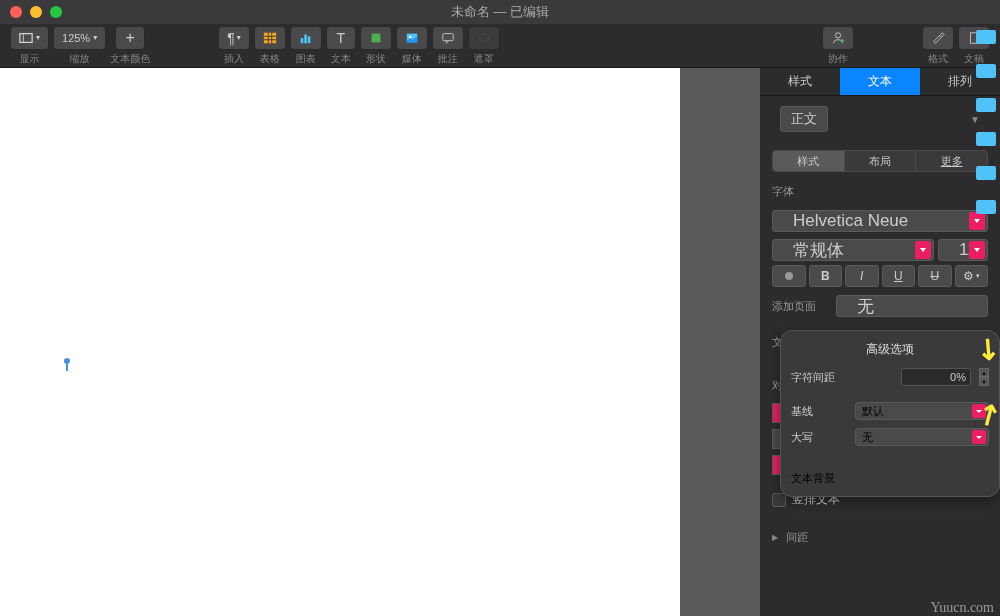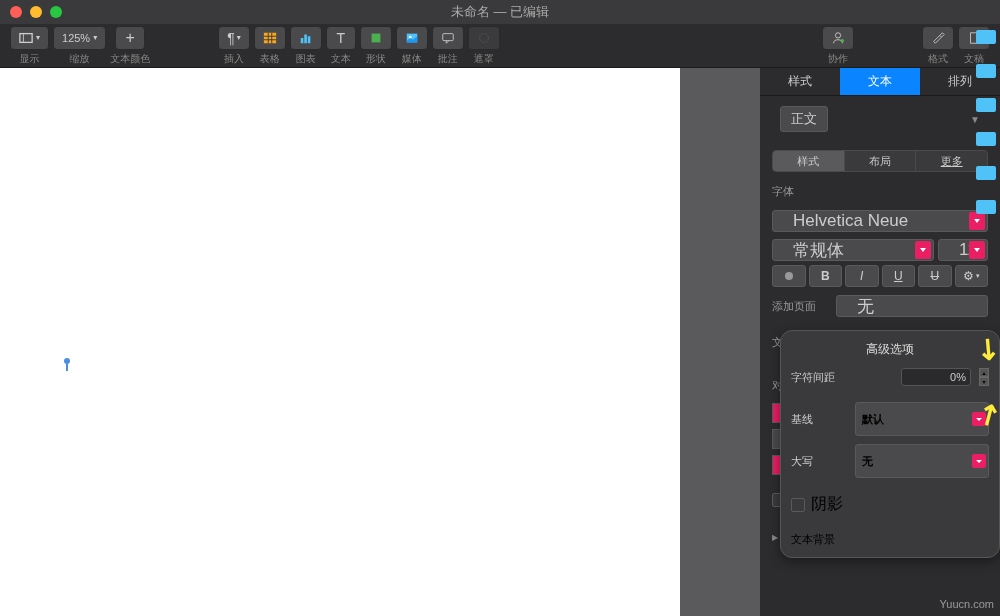--- a/index.html
+++ b/index.html
@@ -75,33 +75,33 @@
     .checkbox { width: 14px; height: 14px; background: #3a3a3c; border: 1px solid #5a5a5c; border-radius: 2px; }
     
     
     .popover { position: absolute; top: 330px; right: 0; width: 220px; background: #3a3a3c; border: 1px solid #555; border-radius: 12px; padding: 10px; z-index: 10; box-shadow: 0 4px 12px rgba(0,0,0,0.4); }
     .popover-title { text-align: center; color: #ddd; font-size: 12px; margin-bottom: 10px; }
     .popover-row { display: flex; align-items: center; margin-bottom: 8px; gap: 8px; }
     .popover-label { font-size: 11px; color: #ccc; width: 56px; }
     .popover-input { background: #2a2a2c; border: 1px solid #555; border-radius: 3px; height: 18px; width: 70px; color: #ccc; text-align: right; padding: 0 4px; font-size: 11px; margin-left: auto; }
     .stepper { width: 10px; height: 18px; display: flex; flex-direction: column; }
     .stepper div { flex: 1; background: #555; border: 1px solid #666; font-size: 6px; display: flex; align-items: center; justify-content: center; }
-    .popover-dd { flex: 1; background: #4a4a4c; border: 1px solid #5a5a5c; border-radius: 3px; height: 18px; display: flex; align-items: center; padding: 16px 6px; position: relative; font-size: 11px; font-weight: bold; }
+    .popover-dd { flex: 1; background: #4a4a4c; border: 1px solid #5a5a5c; border-radius: 3px; height: 18px; display: flex; align-items: center; padding: 0 6px; position: relative; font-size: 11px; }
     .popover-dd-caret { position: absolute; right: 2px; width: 14px; height: 14px; background: #e91e63; border-radius: 2px; display: flex; align-items: center; justify-content: center; }
     .popover-dd-caret::after { content: ''; border-left: 3px solid transparent; border-right: 3px solid transparent; border-top: 3px solid #fff; }
     .popover-check { display: flex; align-items: center; gap: 6px; margin-bottom: 8px; }
     .folder-stack { position: absolute; top: 30px; right: 4px; display: flex; flex-direction: column; gap: 20px; }
     .folder { width: 20px; height: 14px; background: #4fc3f7; border-radius: 2px; }
     
     
     .arrow { position: absolute; font-size: 28px; color: #ffeb3b; font-weight: bold; z-index: 20; }
     .arrow1 { top: 332px; right: 0; transform: rotate(40deg); }
     .arrow2 { top: 398px; right: 0; transform: rotate(-30deg); }
     
-    .watermark { position: absolute; bottom: 6px; right: 6px; color: rgba(255,255,255,0.5); font-size: 11px; z-index: 30; }
+    .watermark { position: absolute; bottom: 0; right: 6px; color: rgba(255,255,255,0.5); font-size: 14px; z-index: 30; font-family: Liberation Serif, serif; }
     
     
     .icon-svg { width: 14px; height: 14px; }
     svg { display: block; }
   </style>
 </head>
 <body>
 
 <div class="titlebar">
   <div class="traffic-lights">
@@ -399,24 +399,20 @@
     </div>
   </div>
   <div class="popover-row">
     <span class="popover-label">大写</span>
     <div class="popover-dd">
       <span>无</span>
       <span class="popover-dd-caret"></span>
     </div>
   </div>
   <div style="height:8px;"></div>
-  <div class="popover-check">
-    <div class="checkbox"></div>
-    <span>阴影</span>
-  </div>
   <div style="height:6px;"></div>
   <div><span style="font-size:11px;">文本背景</span></div>
 </div>
 
 <div class="arrow arrow1">↘</div>
 <div class="arrow arrow2">↗</div>
 
 <div class="folder-stack">
   <div class="folder"></div>
   <div class="folder"></div>

